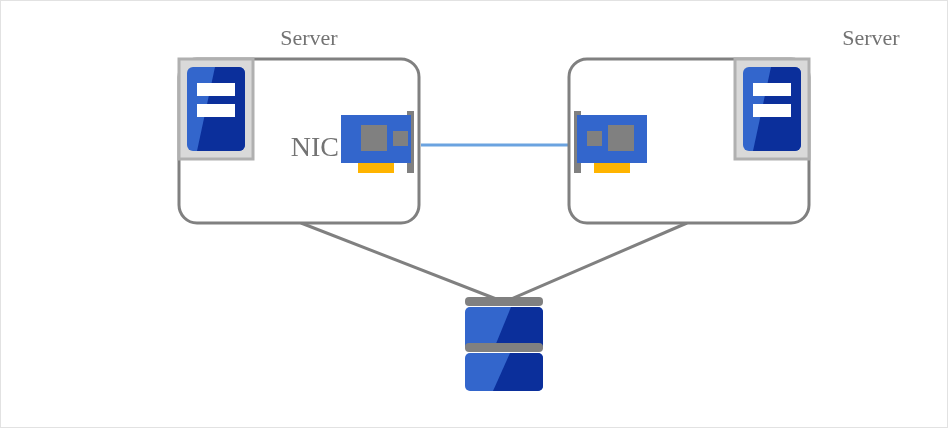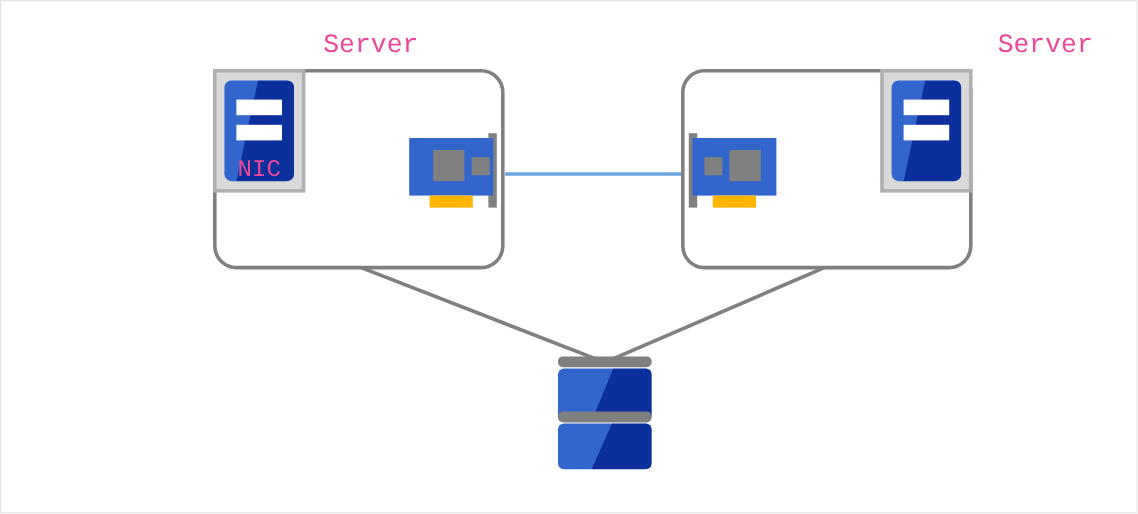--- a/index.html
+++ b/index.html
@@ -22,46 +22,46 @@
   #diagram-svg {
     position: absolute;
     left: 0;
     top: 0;
     width: 948px;
     height: 428px;
     display: block;
   }
   .dg-label {
     position: absolute;
-    font-family: Liberation Mono, monospace;
-    color: #ec4899;
+    font-family: Liberation Serif, serif;
+    color: #737373;
     white-space: nowrap;
     line-height: 1;
     user-select: none;
   }
   #label-server-left {
     left: 0px;
     top: 26px;
     width: 616px;
     text-align: center;
     font-size: 22px;
   }
   #label-server-right {
     left: 378px;
     top: 26px;
     width: 984px;
     text-align: center;
     font-size: 22px;
   }
   #label-nic {
-    left: 197px;
+    left: 218px;
     top: 132px;
     width: 120px;
-    text-align: left;
-    font-size: 20px;
+    text-align: right;
+    font-size: 28px;
   }
   #label-shared-disk {
     left: 340px;
     top: 381px;
     width: 326px;
     text-align: center;
     font-size: 22px;
   }
 </style>
 </head>

